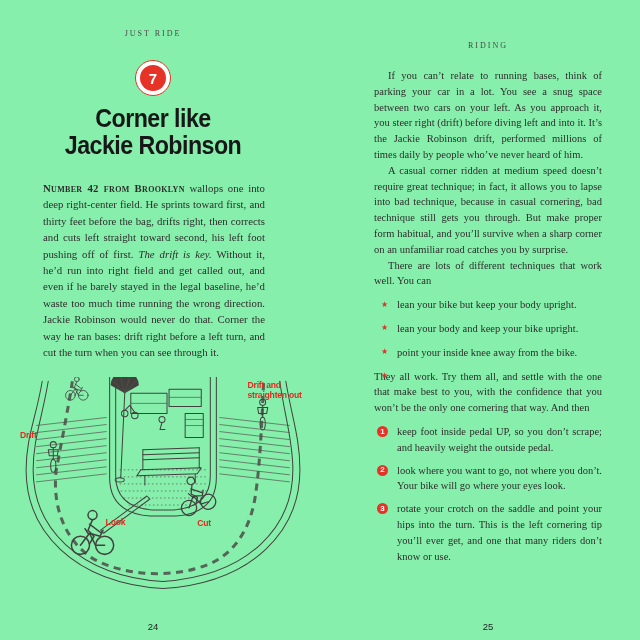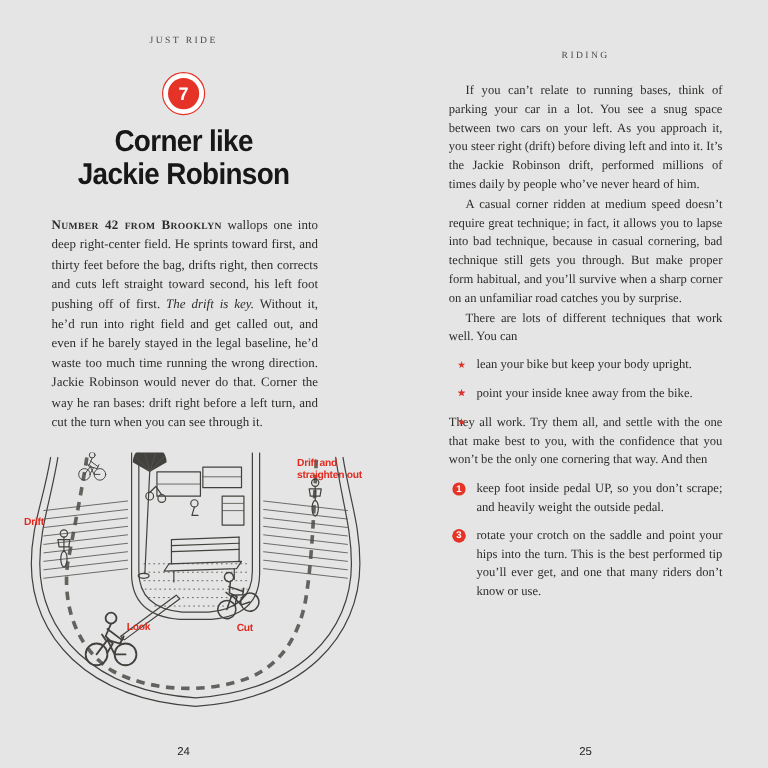--- a/index.html
+++ b/index.html
@@ -1,17 +1,17 @@
 <!DOCTYPE html>
 <html><head>
 <meta charset="utf-8">
 <style>
   html,body{margin:0;padding:0;background:#ffffff;}
   .spread{
-    position:relative;width:640px;height:640px;background:#e5e5e5;
+    position:relative;width:640px;height:640px;background:#86efac;
     font-family:"Liberation Serif",serif;color:#2e2d2b;overflow:hidden;
   }
   
   .running-head{
     position:absolute;top:29px;font-size:8px;letter-spacing:2px;
     color:#4a4a48;text-align:center;font-family:"Liberation Serif",serif;
   }
   .rh-left{left:43px;width:220px;}
   .rh-right{left:374px;width:228px;margin-top:12px;}
   .folio{
@@ -213,43 +213,45 @@
     <p class="indent">A casual corner ridden at medium speed doesn’t require great technique; in fact, it allows you to lapse into bad technique, because in casual cornering, bad technique still gets you through. But make proper form habitual, and you’ll survive when a sharp corner on an unfamiliar road catches you by surprise.</p>
     <p class="indent">There are lots of different techniques that work well. You can</p>
 
     <div class="star-list">
       <div class="star-item">
         <span class="star-glyph">★</span>
         <span>lean your bike but keep your body upright.</span>
       </div>
       <div class="star-item">
         <span class="star-glyph">★</span>
+        <span>lean your body and keep your bike upright.</span>
       </div>
       <div class="star-item">
         <span class="star-glyph">★</span>
         <span>point your inside knee away from the bike.</span>
       </div>
       <div class="star-item">
         <span class="star-glyph">★</span>
       </div>
     </div>
 
     <p>They all work. Try them all, and settle with the one that make best to you, with the confidence that you won’t be the only one cornering that way. And then</p>
 
     <div class="num-list">
       <div class="num-item">
         <span class="num-badge">1</span>
         <span>keep foot inside pedal UP, so you don’t scrape; and heavily weight the outside pedal.</span>
       </div>
       <div class="num-item">
         <span class="num-badge">2</span>
+        <span>look where you want to go, not where you don’t. Your bike will go where your eyes look.</span>
       </div>
       <div class="num-item">
         <span class="num-badge">3</span>
-        <span>rotate your crotch on the saddle and point your hips into the turn. This is the best performed tip you’ll ever get, and one that many riders don’t know or use.</span>
+        <span>rotate your crotch on the saddle and point your hips into the turn. This is the left cornering tip you’ll ever get, and one that many riders don’t know or use.</span>
       </div>
     </div>
   </div>
 
   <div class="folio folio-left">24</div>
   <div class="folio folio-right">25</div>
 
 </div>
 
 </body></html>

